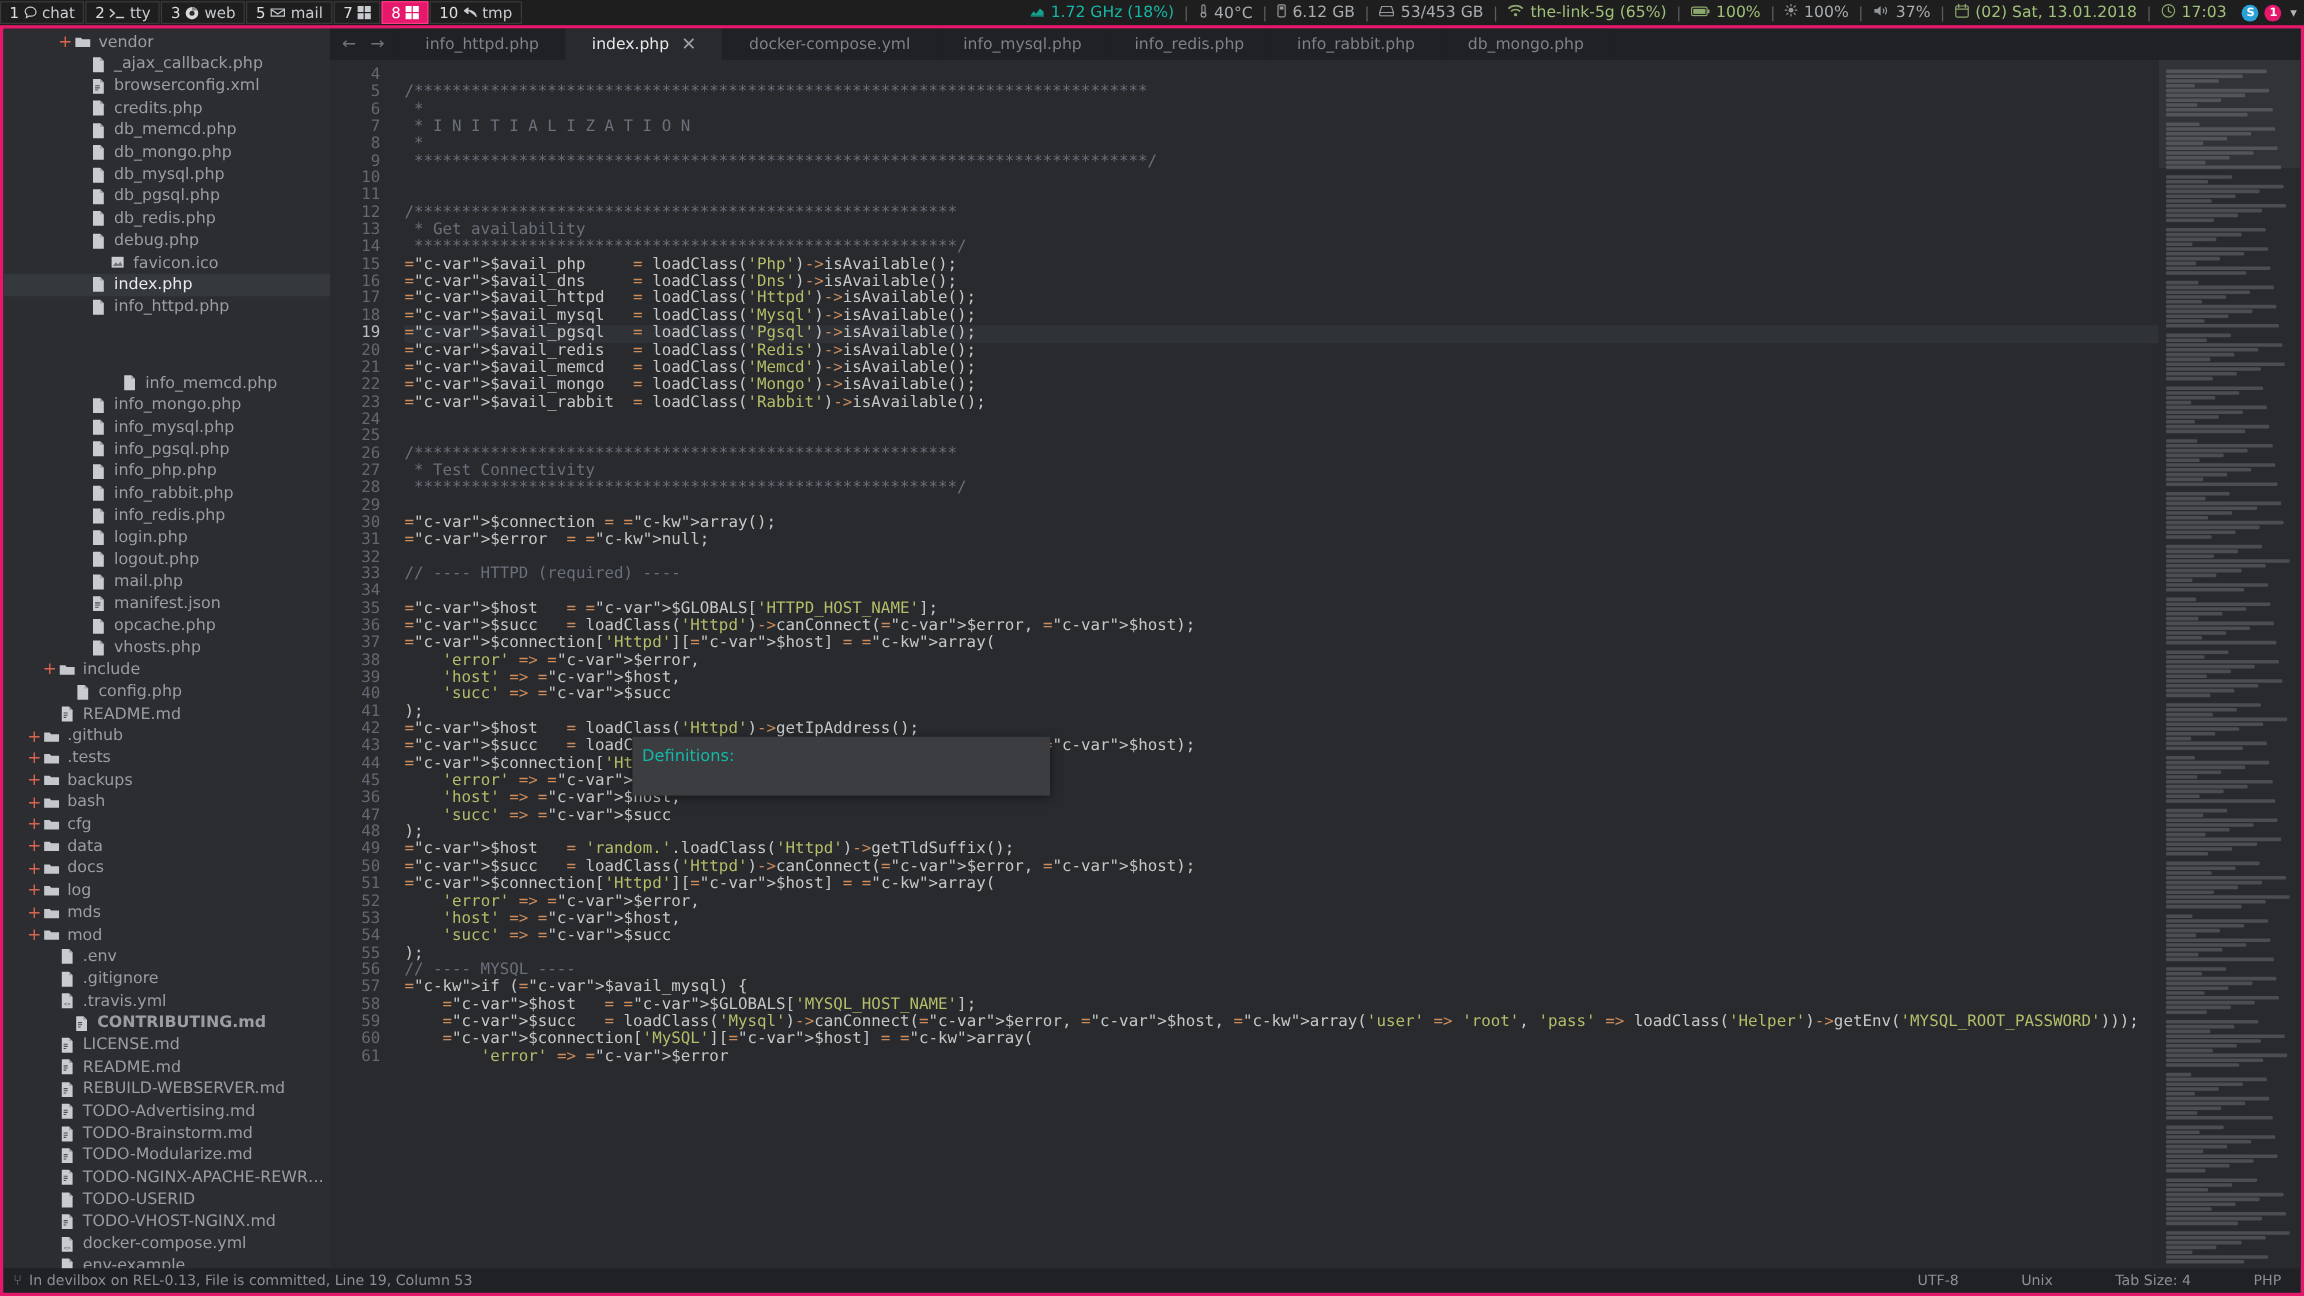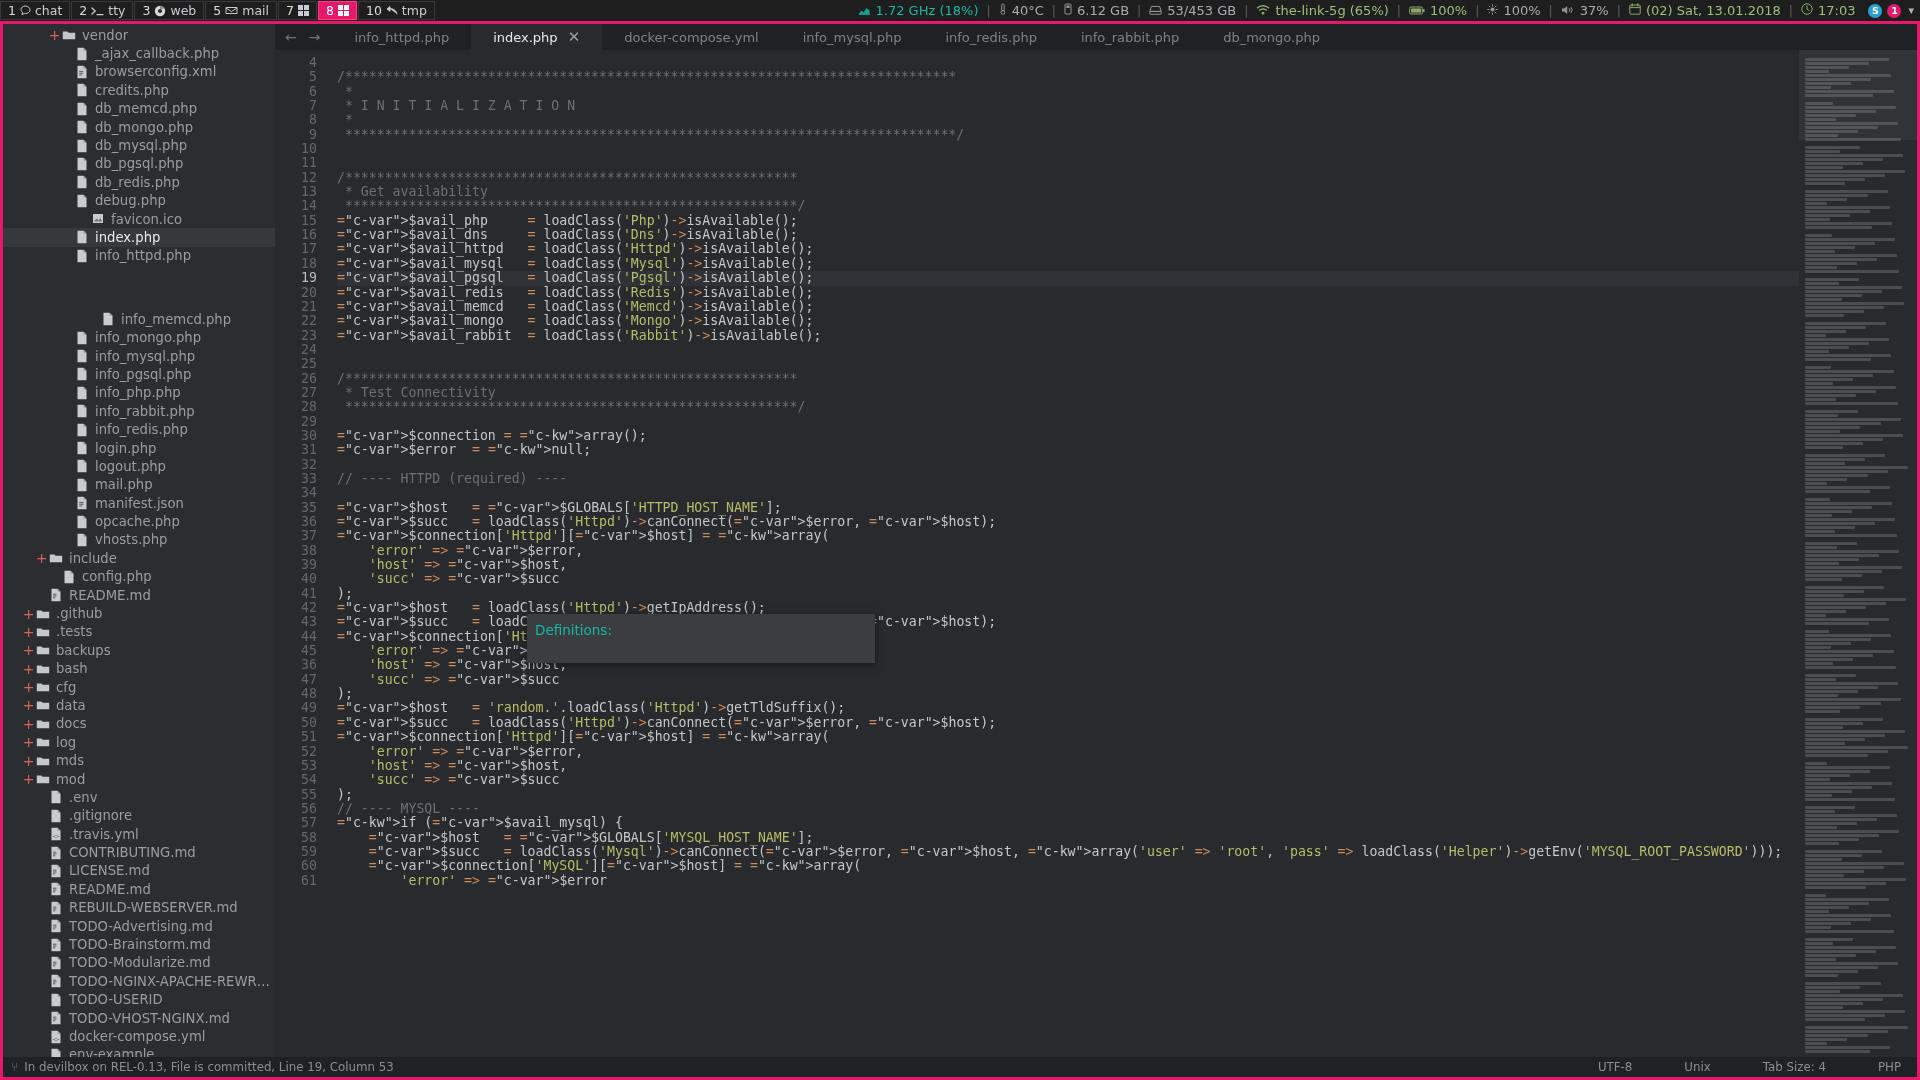--- a/index.html
+++ b/index.html
@@ -699,21 +699,21 @@
           <span class="plus blank">+</span>
           <span class="ficon">
             <svg xmlns="http://www.w3.org/2000/svg" width="12" height="14" viewBox="0 0 12 14">
               <path d="M1.5 .8h6l3 3v9.4h-9z" fill="#c8cbd0"></path>
               <path d="M7.5 .8l3 3h-3z" fill="#9aa0a6"></path>
               <text x="3" y="11.4" font-size="5" fill="#4a4d52" font-family="monospace">&lt;&gt;</text>
             </svg>
           </span>
           <span class="lbl">.travis.yml</span>
         </div>
-        <div class="trow" style="padding-left: 32px;">
+        <div class="trow" style="padding-left: 44px; font-weight: bold;">
           <span class="plus blank">+</span>
           <span class="ficon">
             <svg xmlns="http://www.w3.org/2000/svg" width="12" height="14" viewBox="0 0 12 14">
               <path d="M1.5 .8h6l3 3v9.4h-9z" fill="#c8cbd0"></path>
               <path d="M7.5 .8l3 3h-3z" fill="#9aa0a6"></path>
               <path d="M3 6.2h3.4M3 8h3.4M3 9.8h2.2" stroke="#4a4d52" stroke-width=".9"></path>
             </svg>
           </span>
           <span class="lbl">CONTRIBUTING.md</span>
         </div>

